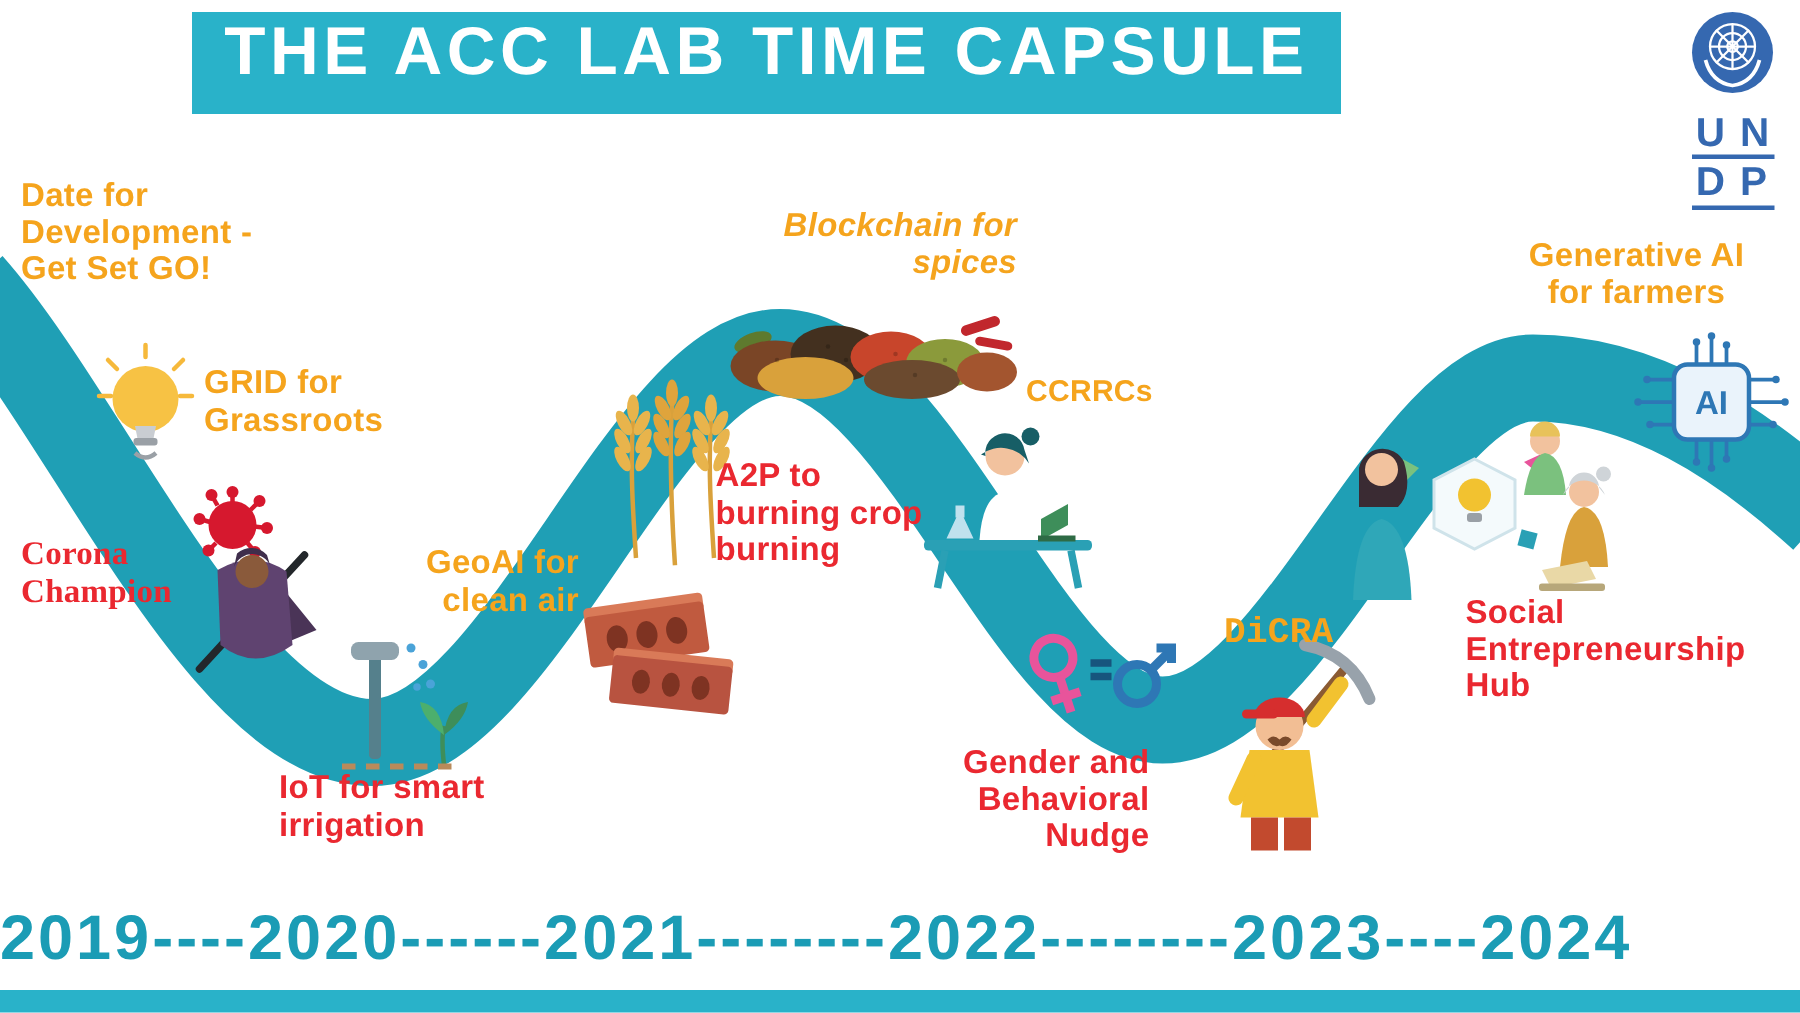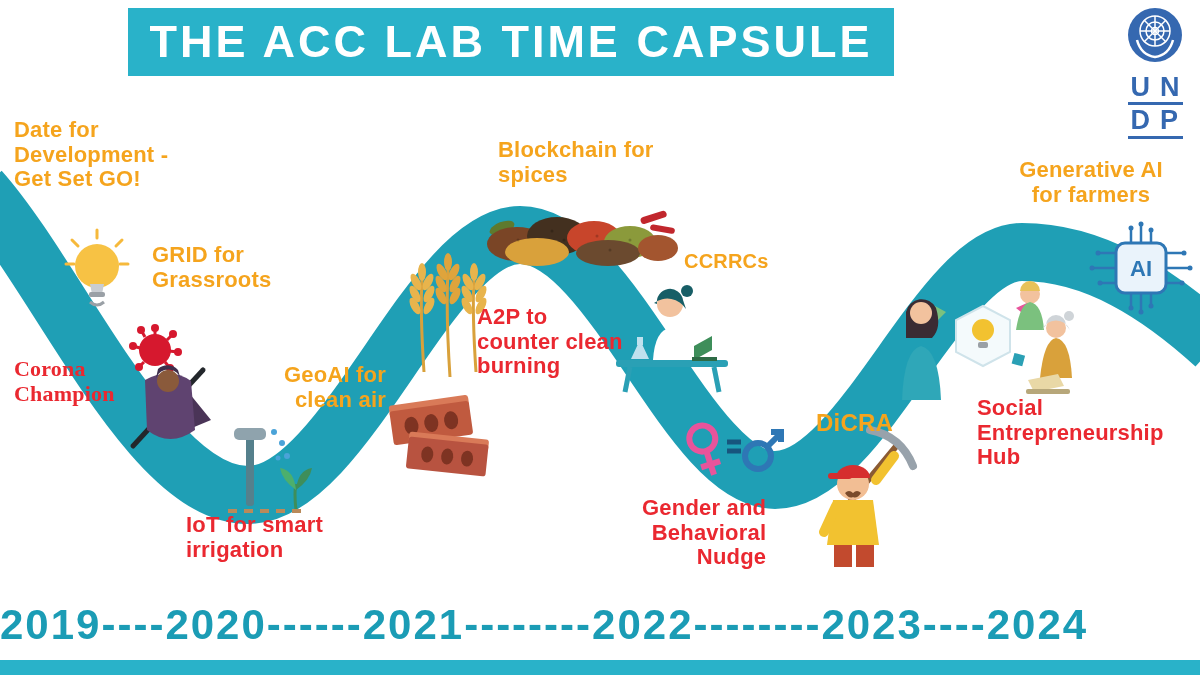--- a/index.html
+++ b/index.html
@@ -5,21 +5,21 @@
   html,body{margin:0;padding:0;}
   body{
     width:1200px;height:675px;position:relative;overflow:hidden;
     background:#ffffff;font-family:"Liberation Sans", sans-serif;
   }
   svg text{font-family:"Liberation Sans", sans-serif;}
 
   
   .banner{
     position:absolute;left:128px;top:8px;width:766px;height:68px;
-    background:#29B2C9;display:flex;align-items:center;justify-content:center;z-index:6;
+    background:#29B2C9;display:flex;align-items:flex-start;justify-content:center;z-index:6;
   }
   .banner-title{
     color:#ffffff;font-size:45px;font-weight:800;letter-spacing:3px;white-space:nowrap;
   }
 
   
   .undp{position:absolute;right:14px;top:6px;width:62px;z-index:6;text-align:center;}
   .undp-letters{margin-top:4px;display:inline-block;text-align:left;}
   .undp-letters div{
     color:#3568B0;font-weight:700;font-size:27px;line-height:1.05;
@@ -33,29 +33,29 @@
   .ill{position:absolute;z-index:2;}
 
   
   .ms{
     position:absolute;z-index:4;font-weight:800;font-size:22px;line-height:1.12;
     white-space:pre-line;letter-spacing:0.2px;
   }
   .o{color:#F5A41D}
   .r{color:#EA2830}
   #ms-1{left:14px;top:118px;}
-  #ms-2{left:152px;top:243px;}
+  #ms-2{left:136px;top:243px;}
   #ms-3{left:14px;top:357px;font-family:Liberation Serif, serif;}
   #ms-4{left:258px;top:363px;width:128px;text-align:right;}
   #ms-5{left:186px;top:513px;}
   #ms-6{left:477px;top:305px;}
-  #ms-7{left:498px;top:138px;width:180px;text-align:left;}
+  #ms-7{left:498px;top:138px;width:180px;text-align:right;font-style:italic;}
   #ms-8{left:684px;top:250px;font-size:20px;}
   #ms-9{left:642px;top:496px;text-align:right;}
-  #ms-10{left:816px;top:410px;font-size:24px;}
+  #ms-10{left:816px;top:410px;font-size:24px;font-family:Liberation Mono, monospace;}
   #ms-11{left:977px;top:396px;}
   #ms-12{left:1005px;top:158px;width:172px;text-align:center;}
 
   
   .years{
     position:absolute;left:0;top:601px;width:1200px;z-index:5;
     color:#1B9CB5;font-size:42px;font-weight:800;letter-spacing:2px;white-space:nowrap;
   }
   .bottom-bar{
     position:absolute;left:0;bottom:0;width:1200px;height:15px;background:#29B2C9;z-index:5;
@@ -307,21 +307,21 @@
 Get Set GO!</div>
 <div class="ms o" id="ms-2">GRID for
 Grassroots</div>
 <div class="ms r" id="ms-3">Corona
 Champion</div>
 <div class="ms o" id="ms-4">GeoAI for
 clean air</div>
 <div class="ms r" id="ms-5">IoT for smart
 irrigation</div>
 <div class="ms r" id="ms-6">A2P to
-counter clean
+burning crop
 burning</div>
 <div class="ms o" id="ms-7">Blockchain for
 spices</div>
 <div class="ms o" id="ms-8">CCRRCs</div>
 <div class="ms r" id="ms-9">Gender and
 Behavioral
 Nudge</div>
 <div class="ms o" id="ms-10">DiCRA</div>
 <div class="ms r" id="ms-11">Social
 Entrepreneurship

